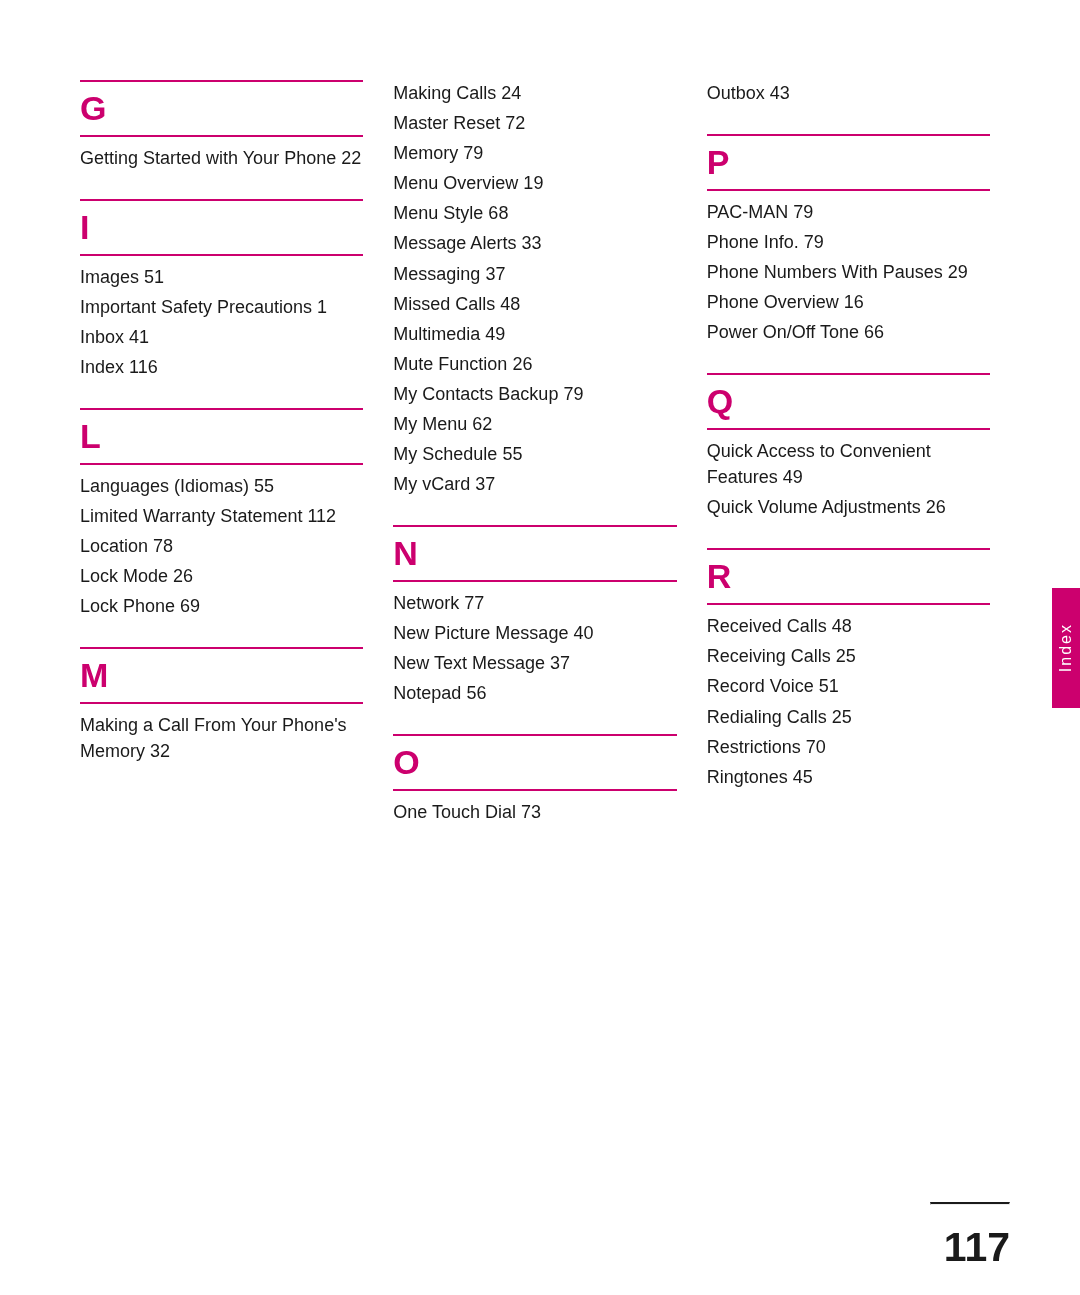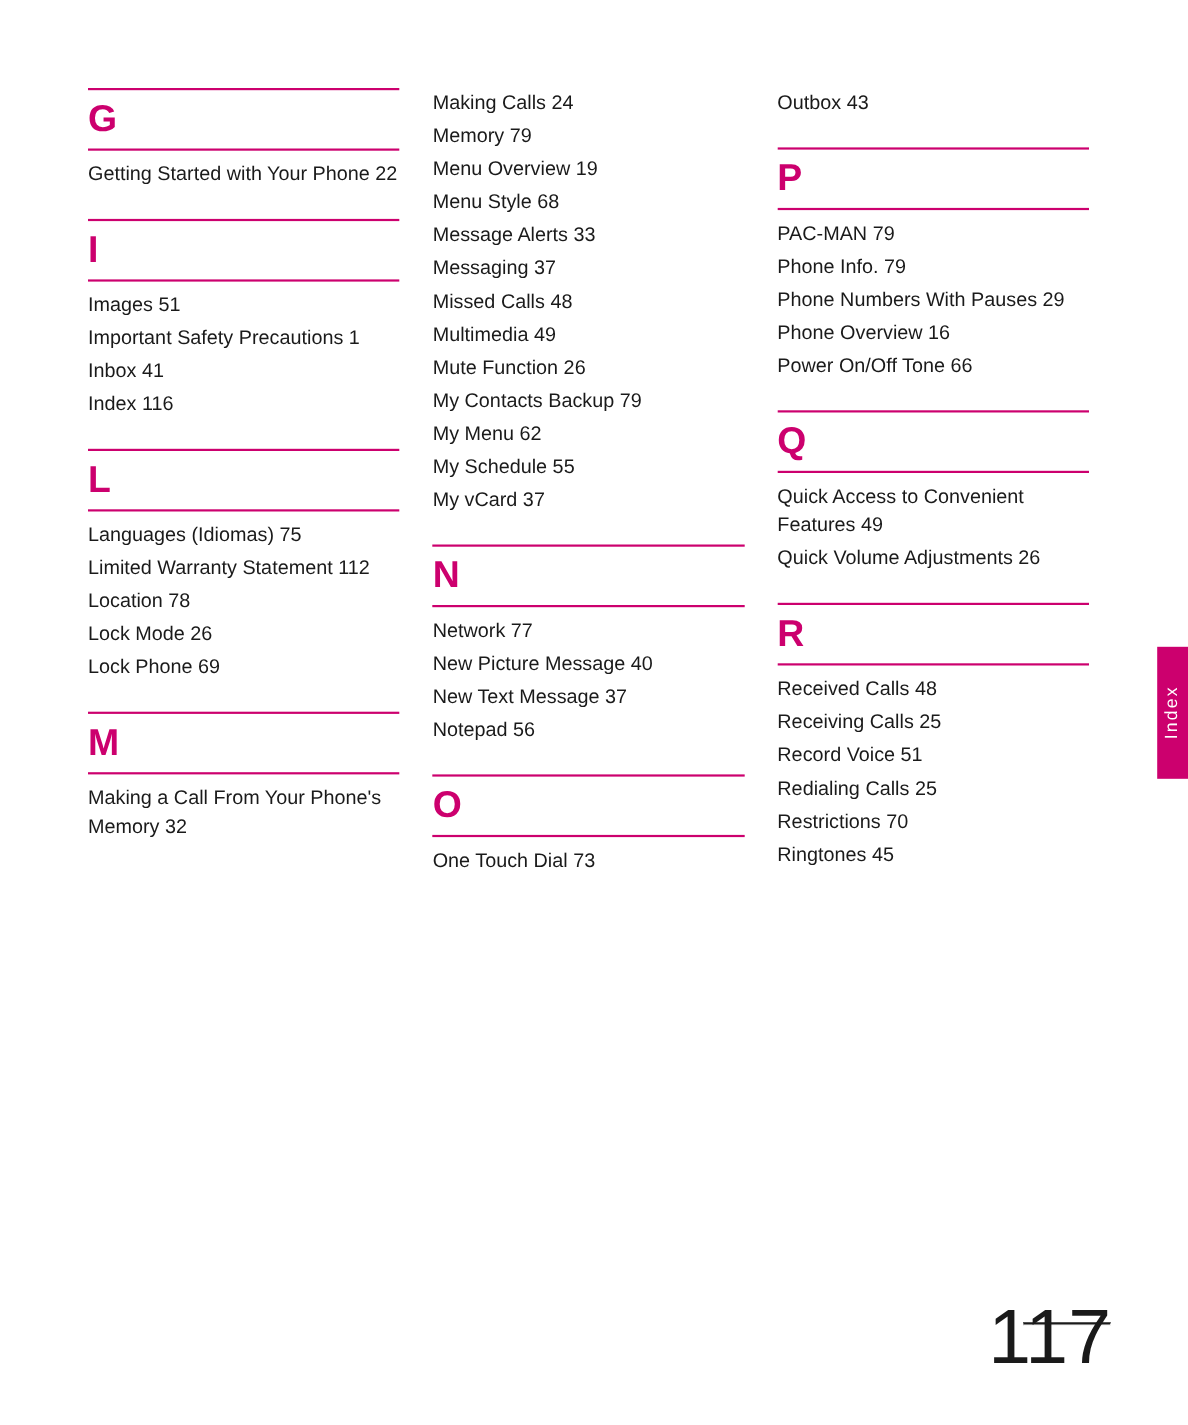--- a/index.html
+++ b/index.html
@@ -65,24 +65,24 @@
 
     .entry {
       font-size: 18px;
       line-height: 1.45;
       color: #1a1a1a;
       margin-bottom: 4px;
     }
 
     .page-number-area {
       position: absolute;
-      bottom: 40px;
+      bottom: 24px;
       right: 70px;
-      font-size: 70px;
-      font-weight: normal;
+      font-size: 41px;
+      font-weight: bold;
       color: #1a1a1a;
     }
 
     .side-tab {
       position: absolute;
       right: 0;
       top: 50%;
       transform: translateY(-50%);
       background: #cc006e;
       width: 28px;
@@ -132,40 +132,41 @@
         <div class="entry">Images 51</div>
         <div class="entry">Important Safety Precautions 1</div>
         <div class="entry">Inbox 41</div>
         <div class="entry">Index 116</div>
       </div>
 
       <div class="section">
         <hr class="section-divider">
         <div class="section-letter">L</div>
         <hr class="section-letter-divider">
-        <div class="entry">Languages (Idiomas) 75</div>
+        <div class="entry">Languages (Idiomas) 55</div>
         <div class="entry">Limited Warranty Statement 112</div>
         <div class="entry">Location 78</div>
         <div class="entry">Lock Mode 26</div>
         <div class="entry">Lock Phone 69</div>
       </div>
 
       <div class="section">
         <hr class="section-divider">
         <div class="section-letter">M</div>
         <hr class="section-letter-divider">
         <div class="entry">Making a Call From Your Phone's Memory 32</div>
       </div>
 
     </div>
 
     <div class="column">
 
       <div class="section">
         <div class="entry">Making Calls 24</div>
+        <div class="entry">Master Reset 72</div>
         <div class="entry">Memory 79</div>
         <div class="entry">Menu Overview 19</div>
         <div class="entry">Menu Style 68</div>
         <div class="entry">Message Alerts 33</div>
         <div class="entry">Messaging 37</div>
         <div class="entry">Missed Calls 48</div>
         <div class="entry">Multimedia 49</div>
         <div class="entry">Mute Function 26</div>
         <div class="entry">My Contacts Backup 79</div>
         <div class="entry">My Menu 62</div>

